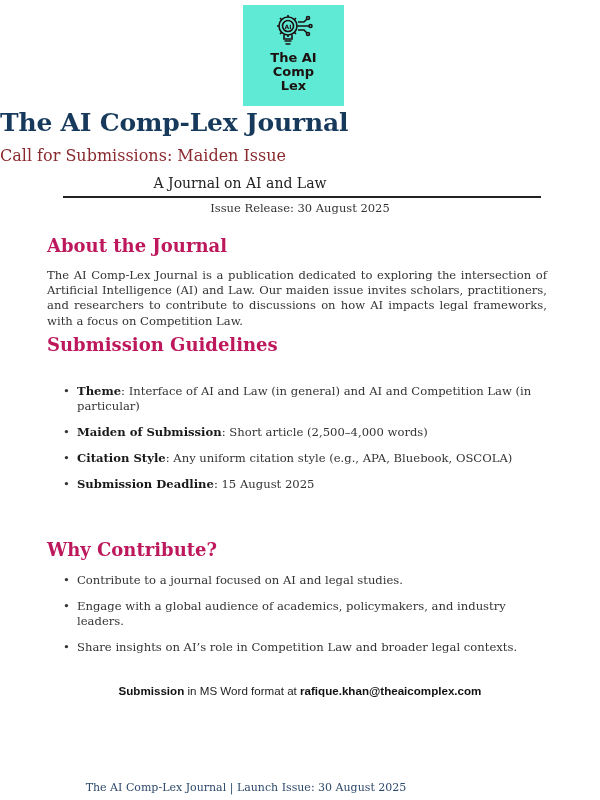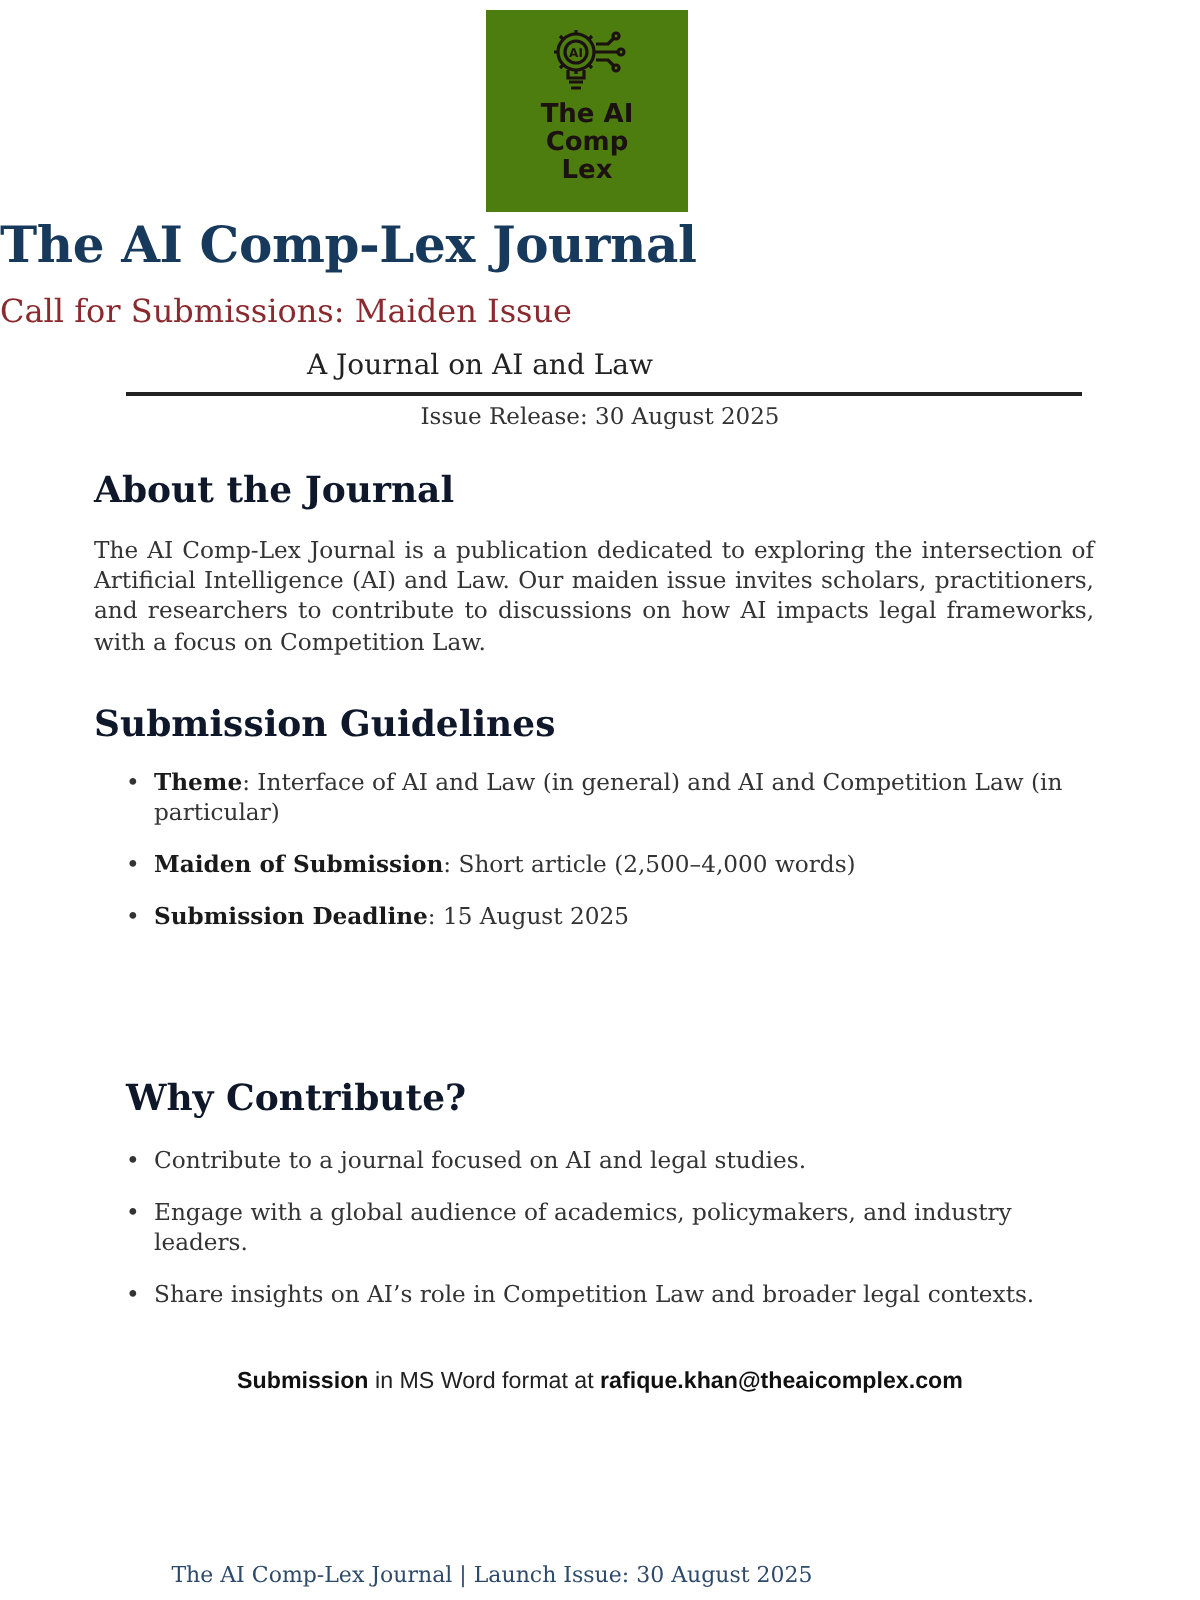--- a/index.html
+++ b/index.html
@@ -1,36 +1,36 @@
 <!DOCTYPE html>
 <html><head>
 <meta charset="utf-8">
 <style>
   html, body { margin: 0; padding: 0; background: #ffffff; }
   body { width: 600px; height: 800px; position: relative; overflow: hidden;
          font-family: "DejaVu Serif", serif; color: #222; }
   .logo { position: absolute; left: 243px; top: 5px; width: 101px; height: 101px;
-          background: #4d7c0f; display: flex; flex-direction: column; align-items: center; }
+          background: #5eead4; display: flex; flex-direction: column; align-items: center; }
   .logo svg { margin-top: 8px; }
   .logo-text { font-family: "DejaVu Sans", sans-serif; font-weight: bold; font-size: 13px;
                line-height: 14px; color: #1c1010; text-align: center; margin-top: 4px; }
   .title { position: absolute; left: 0; width: 600px; top: 108px; text-align: left;
            font-family: "DejaVu Serif", serif; font-weight: bold; font-size: 25px; color: #173a5c;
            letter-spacing: -0.2px; }
   .subtitle { position: absolute; left: 0; width: 600px; top: 146px; text-align: left;
               font-size: 16px; color: #8b2a2e; }
   .tagline { position: absolute; left: 0; width: 480px; top: 175px; text-align: center;
              font-size: 14px; color: #222; }
   .rule { position: absolute; left: 63px; top: 196px; width: 478px; height: 2px; background: #222; }
   .release { position: absolute; left: 0; width: 600px; top: 201px; text-align: center;
              font-size: 11.5px; color: #333; }
-  h2 { position: absolute; left: 47px; margin: 0; font-size: 18px; font-weight: bold; color: #0f172a; }
+  h2 { position: absolute; left: 47px; margin: 0; font-size: 18px; font-weight: bold; color: #be185d; }
   .about-h { top: 235px; }
-  .guide-h { top: 352px; }
-  .why-h { top: 539px; margin-left: 16px; }
+  .guide-h { top: 334px; }
+  .why-h { top: 539px; }
   .about-p { position: absolute; left: 47px; top: 268px; width: 500px; margin: 0;
              font-size: 11.6px; line-height: 15.2px; color: #333; text-align: justify; }
   ul { position: absolute; left: 63px; margin: 0; padding: 0; list-style: none; width: 485px; }
   ul li { position: relative; padding-left: 14px; font-size: 11.6px; line-height: 15px; color: #333; }
   ul li::before { content: "•"; position: absolute; left: 0; top: 0; color: #333; }
   .guide-list { top: 384px; }
   .guide-list li { margin-bottom: 11px; }
   .guide-list b { color: #1a1a1a; }
   .why-list { top: 573px; }
   .why-list li { margin-bottom: 11px; }
@@ -70,20 +70,21 @@
 <div class="rule"></div>
 <div class="release">Issue Release: 30 August 2025</div>
 
 <h2 class="about-h">About the Journal</h2>
 <p class="about-p">The AI Comp-Lex Journal is a publication dedicated to exploring the intersection of Artificial Intelligence (AI) and Law. Our maiden issue invites scholars, practitioners, and researchers to contribute to discussions on how AI impacts legal frameworks, with a focus on Competition Law.</p>
 
 <h2 class="guide-h">Submission Guidelines</h2>
 <ul class="guide-list">
   <li><b>Theme</b>:<span>  Interface of AI and Law (in general) and AI and Competition Law (in particular)</span></li>
   <li><b>Maiden of Submission</b>:<span> Short article (2,500–4,000 words)</span></li>
+  <li><b>Citation Style</b>:<span> Any uniform citation style (e.g., APA, Bluebook, OSCOLA)</span></li>
   <li><b>Submission Deadline</b>:<span> 15 August 2025</span></li>
 </ul>
 
 <h2 class="why-h">Why Contribute?</h2>
 <ul class="why-list">
   <li>Contribute to a journal focused on AI and legal studies.</li>
   <li>Engage with a global audience of academics, policymakers, and industry leaders.</li>
   <li>Share insights on AI’s role in Competition Law and broader legal contexts.</li>
 </ul>
 

